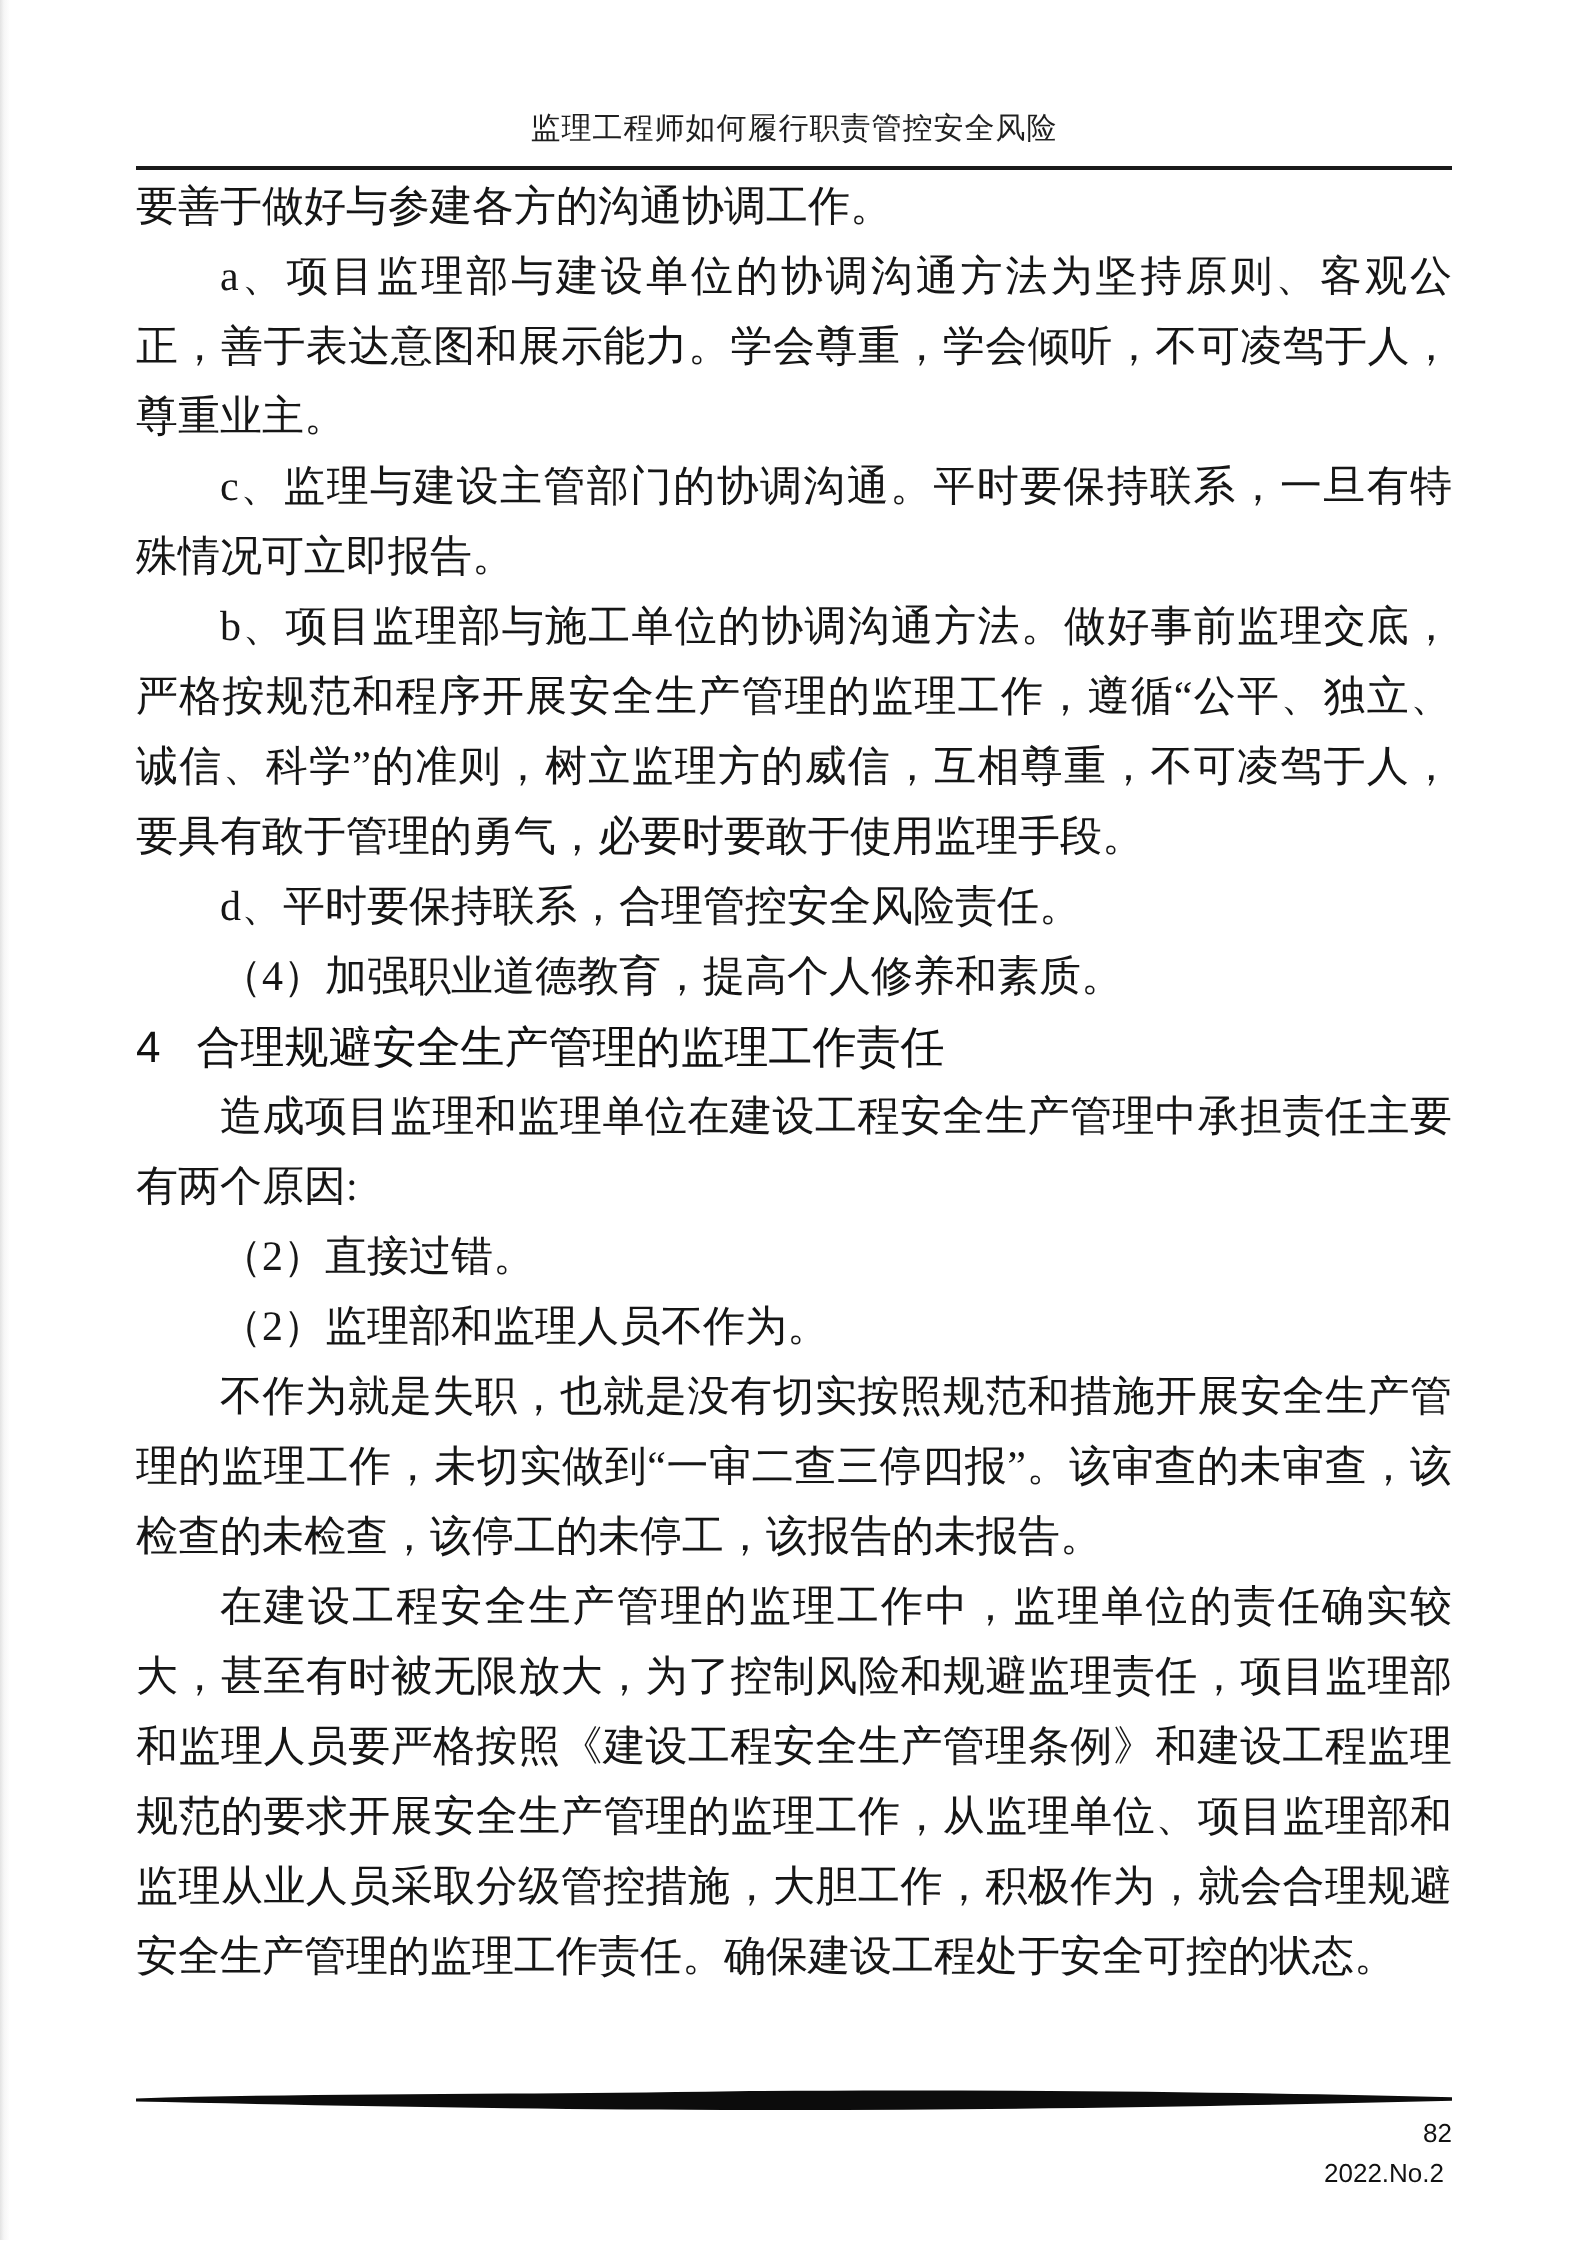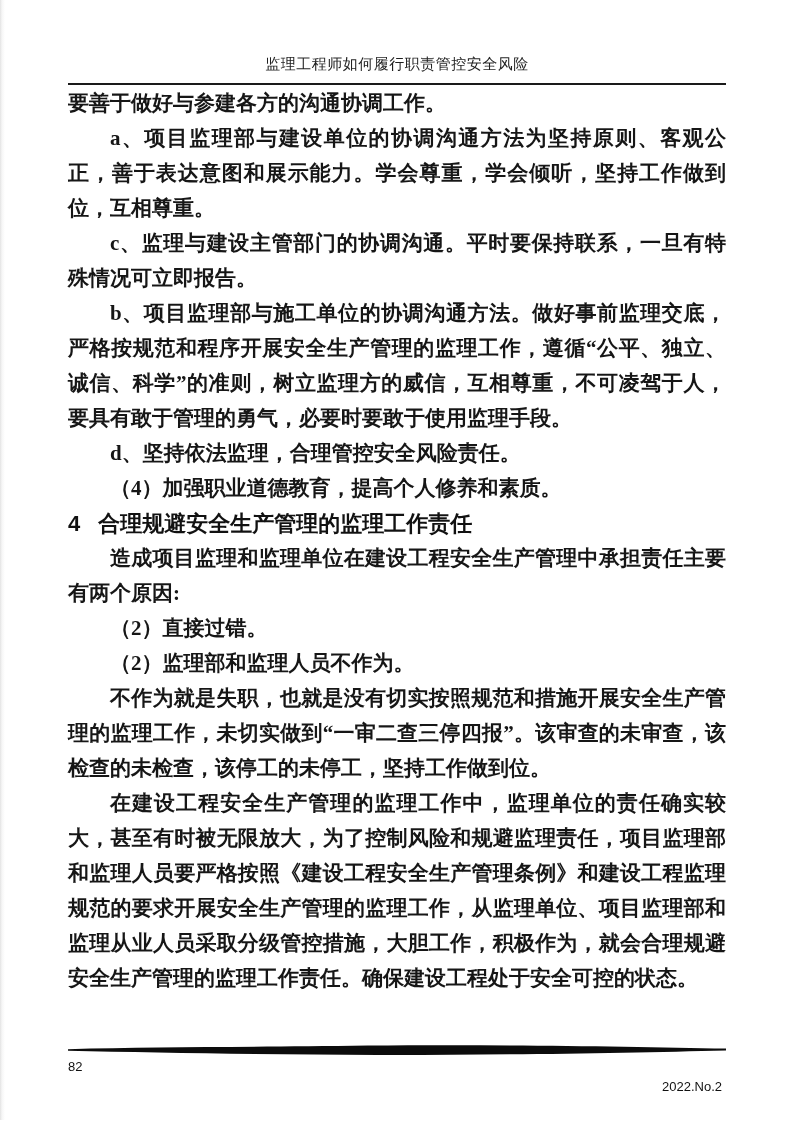--- a/index.html
+++ b/index.html
@@ -39,48 +39,47 @@
     top: 86px;
     left: 68px;
     right: 67px;
     font-size: 21px;
     line-height: 35px;
     text-align: justify;
   }
   .body-text p {
     margin: 0;
     text-indent: 2em;
-    font-weight: bold;
   }
   .body-text p.noindent { text-indent: 0; }
   .section-heading {
     margin: 0;
     font-family: "Liberation Sans", "DejaVu Sans", sans-serif;
-    font-weight: bold;
+    font-weight: normal;
     font-size: 22px;
     line-height: 35px;
     color: #111111;
     text-align: left;
   }
   .section-heading .sec-num { margin-right: 18px; }
   .page-footer {
     position: absolute;
     left: 68px;
     right: 67px;
     top: 1044px;
   }
   .footer-bar { display: block; width: 100%; height: 14px; }
   .footer-row {
     position: relative;
     margin-top: 0px;
     height: 18px;
     font-family: "Liberation Sans", "DejaVu Sans", sans-serif;
     font-size: 13px;
     color: #111111;
-    text-align: left;
+    text-align: right;
     line-height: 18px;
   }
   .footer-row .issue-label {
     position: absolute;
     right: 4px;
     top: 0;
     margin-top: 20px;
   }
 </style>
 </head>
@@ -89,34 +88,34 @@
 <div class="page">
 
   <div class="running-header">
     <span>监理工程师如何履行职责管控安全风险</span>
   </div>
 
   <div class="header-rule"></div>
 
   <div class="body-text">
     <p class="noindent">要善于做好与参建各方的沟通协调工作。</p>
-    <p>a、项目监理部与建设单位的协调沟通方法为坚持原则、客观公正，善于表达意图和展示能力。学会尊重，学会倾听，坚持工作做到位，互相尊重。</p>
+    <p>a、项目监理部与建设单位的协调沟通方法为坚持原则、客观公正，善于表达意图和展示能力。学会尊重，学会倾听，不可凌驾于人，尊重业主。</p>
     <p>c、监理与建设主管部门的协调沟通。平时要保持联系，一旦有特殊情况可立即报告。</p>
     <p>b、项目监理部与施工单位的协调沟通方法。做好事前监理交底，严格按规范和程序开展安全生产管理的监理工作，遵循“公平、独立、诚信、科学”的准则，树立监理方的威信，互相尊重，不可凌驾于人，要具有敢于管理的勇气，必要时要敢于使用监理手段。</p>
-    <p>d、坚持依法监理，合理管控安全风险责任。</p>
+    <p>d、平时要保持联系，合理管控安全风险责任。</p>
     <p>（4）加强职业道德教育，提高个人修养和素质。</p>
 
     <h2 class="section-heading">
       <span class="sec-num">4</span><span>合理规避安全生产管理的监理工作责任</span>
     </h2>
 
     <p>造成项目监理和监理单位在建设工程安全生产管理中承担责任主要有两个原因:</p>
     <p>（2）直接过错。</p>
     <p>（2）监理部和监理人员不作为。</p>
-    <p>不作为就是失职，也就是没有切实按照规范和措施开展安全生产管理的监理工作，未切实做到“一审二查三停四报”。该审查的未审查，该检查的未检查，该停工的未停工，坚持工作做到位。</p>
+    <p>不作为就是失职，也就是没有切实按照规范和措施开展安全生产管理的监理工作，未切实做到“一审二查三停四报”。该审查的未审查，该检查的未检查，该停工的未停工，该报告的未报告。</p>
     <p>在建设工程安全生产管理的监理工作中，监理单位的责任确实较大，甚至有时被无限放大，为了控制风险和规避监理责任，项目监理部和监理人员要严格按照《建设工程安全生产管理条例》和建设工程监理规范的要求开展安全生产管理的监理工作，从监理单位、项目监理部和监理从业人员采取分级管控措施，大胆工作，积极作为，就会合理规避安全生产管理的监理工作责任。确保建设工程处于安全可控的状态。</p>
   </div>
 
   <div class="page-footer">
     <svg class="footer-bar" viewBox="0 0 658 14" preserveAspectRatio="none" aria-hidden="true">
       <path d="M0,5.2
                C 90,2.6 180,3.4 300,1.6
                C 420,0.4 560,2.2 658,4.6
                L 658,6.4
                C 560,8.8 430,11.2 310,11.0

